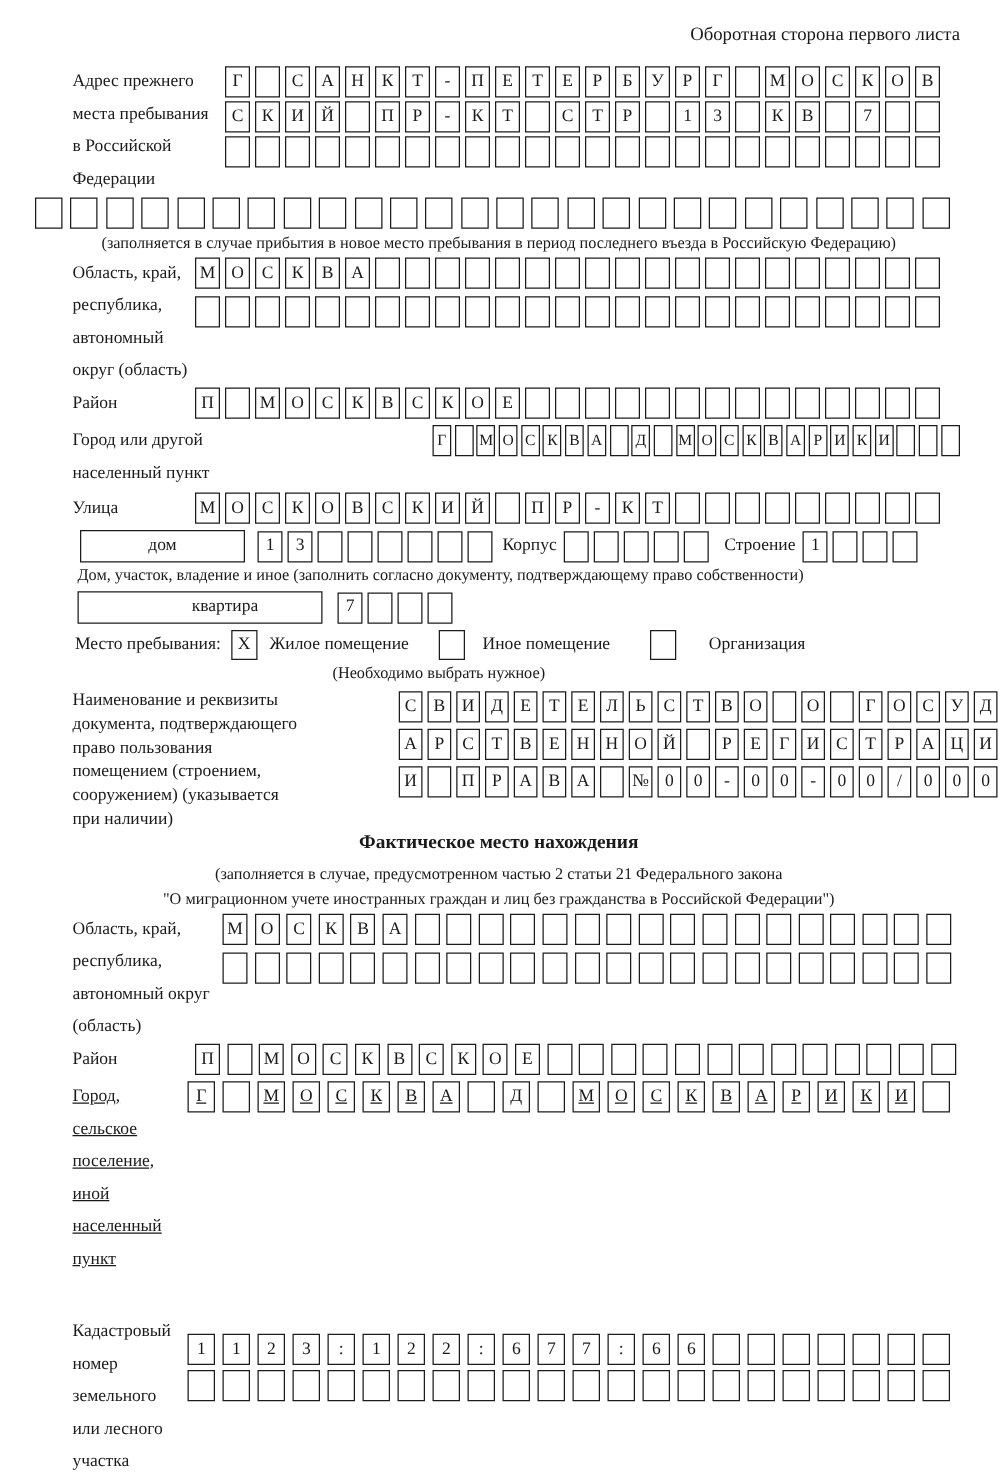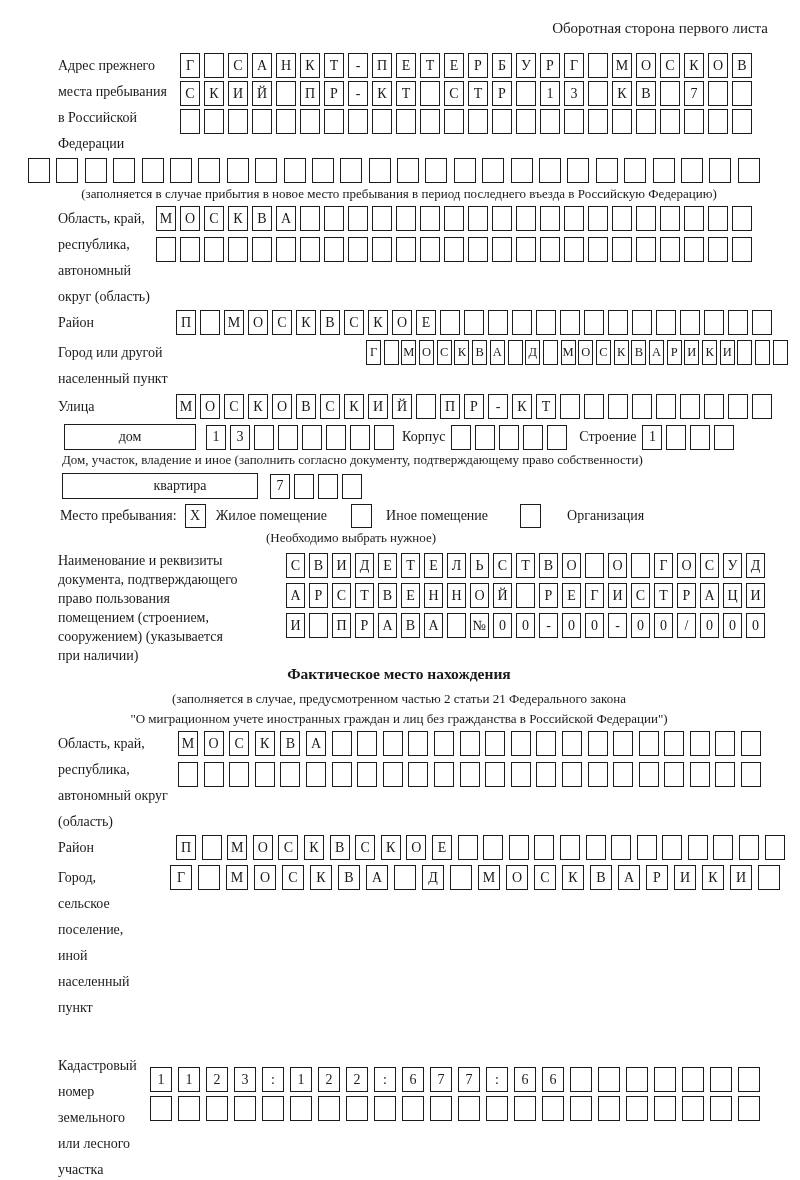--- a/index.html
+++ b/index.html
@@ -33,21 +33,21 @@
     display: inline-flex; align-items: center; justify-content: center; font-size: 14px;
   }
   .inline-lab { font-size: 14px; line-height: 26px; }
   .side-note { font-size: 13px; margin: 2px 0 5px 0; padding-left: 32px; }
   .stay-row { display: flex; align-items: center; padding-left: 32px; margin-top: 4px; }
   .chk {
     flex: none; width: 21px; height: 24px; border: 1.6px solid #1c1c1c;
     display: inline-flex; align-items: center; justify-content: center; font-size: 14px;
   }
   .stamp-box { width: 360px; height: 172px; border: 2px solid #1c1c1c; margin-left: 367px; margin-top: 6px; }
-  .mb2 { margin-bottom: 2px; gap: 20px; }
+  .mb2 { margin-bottom: 2px; }
 </style>
 </head>
 <body>
 
 <div class="page">
 
   <div class="hdr-note">Оборотная сторона первого листа</div>
 
   <div class="frow">
     <div class="flabel" style="width:152px;">Адрес прежнего
@@ -366,21 +366,21 @@
     <span class="inline-lab">Место пребывания:</span>
     <span class="chk" style="margin-left:8px;">X</span>
     <span class="inline-lab" style="margin-left:10px;">Жилое помещение</span>
     <span class="chk" style="margin-left:24px;"></span>
     <span class="inline-lab" style="margin-left:14px;">Иное помещение</span>
     <span class="chk" style="margin-left:32px;"></span>
     <span class="inline-lab" style="margin-left:26px;">Организация</span>
   </div>
   <div class="side-note" style="padding-left:238px; margin-top:1px;">(Необходимо выбрать нужное)</div>
 
-  <div class="frow" style="min-height:112px; margin-top:2px;">
+  <div class="frow" style="min-height:112px; margin-top:2px;gap:33px;">
     <div class="flabel" style="width:258px; line-height:19px;">Наименование и реквизиты
 документа, подтверждающего
 право пользования
 помещением (строением,
 сооружением) (указывается
 при наличии)</div>
     <div class="gridcol" style="padding-top:2px;">
       <div class="grid g-doc">
           <span class="cell">С</span>
           <span class="cell">В</span>
@@ -539,21 +539,21 @@
         <span class="cell"></span>
         <span class="cell"></span>
         <span class="cell"></span>
         <span class="cell"></span>
         <span class="cell"></span>
         <span class="cell"></span>
         <span class="cell"></span>
       </div>
   </div>
 
-  <div class="frow mb2" style="min-height:38px;">
+  <div class="frow mb2" style="min-height:38px;text-decoration:underline;">
     <div class="flabel" style="width:122px; padding-left:30px;">Город, сельское поселение,
 иной населенный пункт</div>
     <div class="grid g-wide">
         <span class="cell">Г</span>
         <span class="cell"></span>
         <span class="cell">М</span>
         <span class="cell">О</span>
         <span class="cell">С</span>
         <span class="cell">К</span>
         <span class="cell">В</span>

